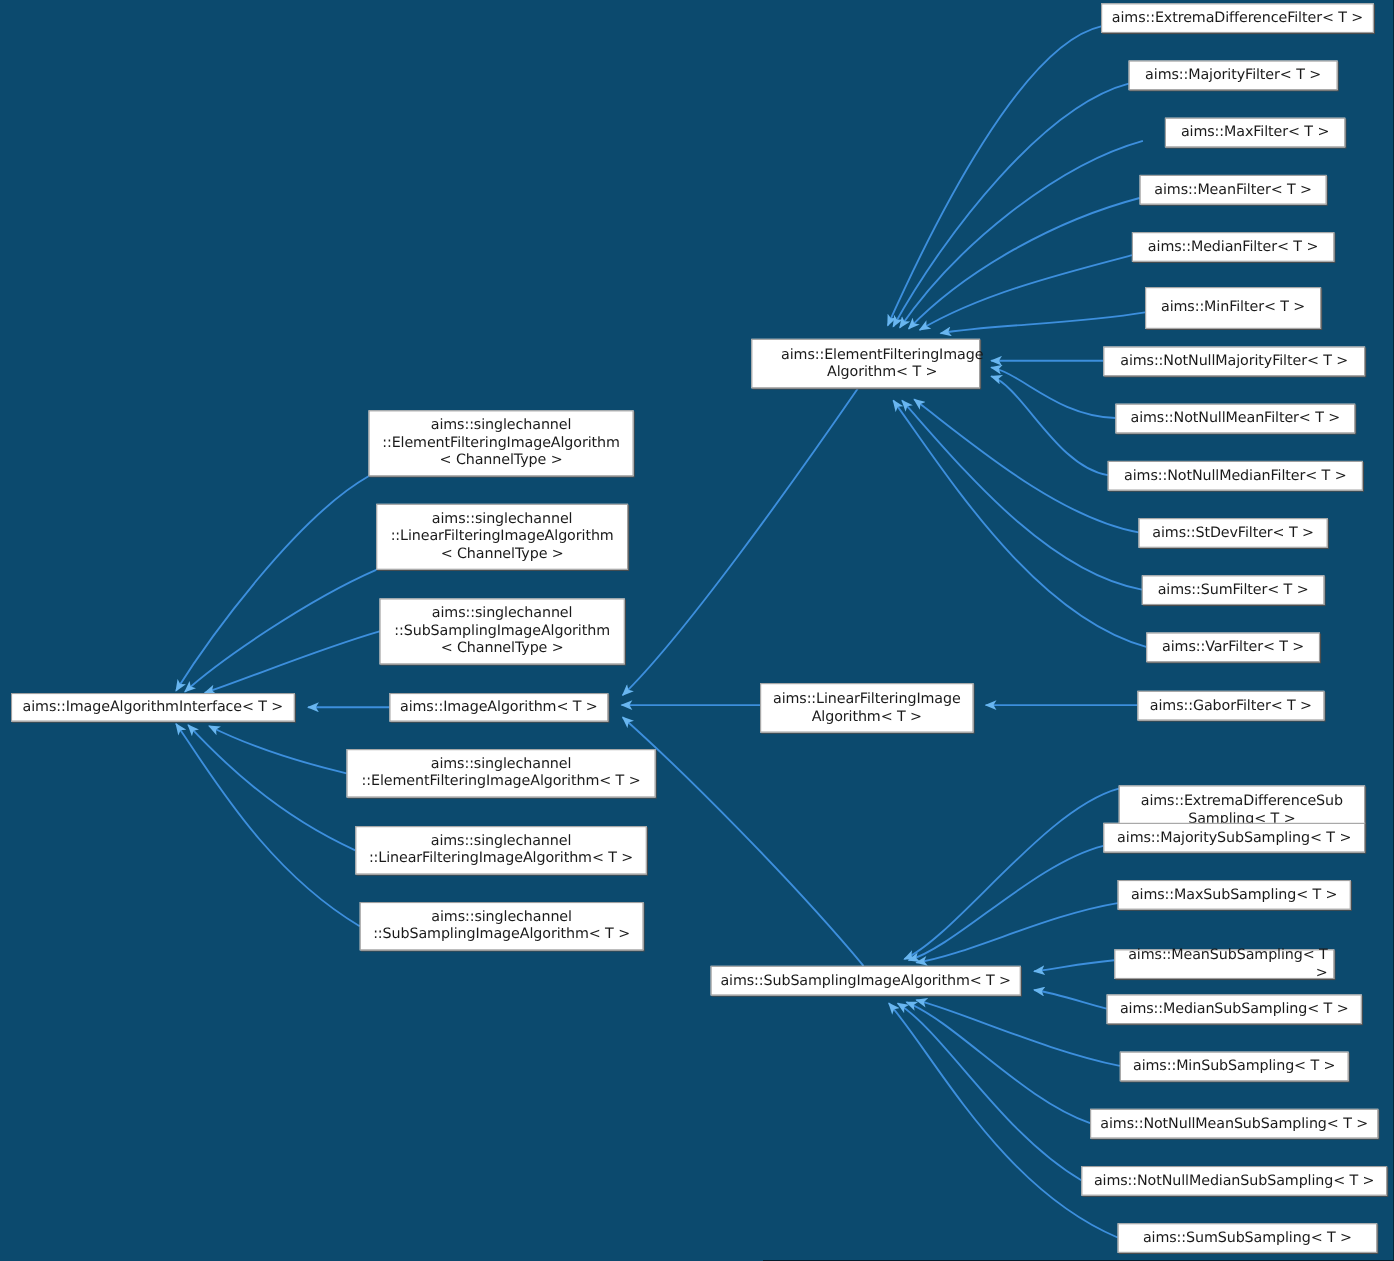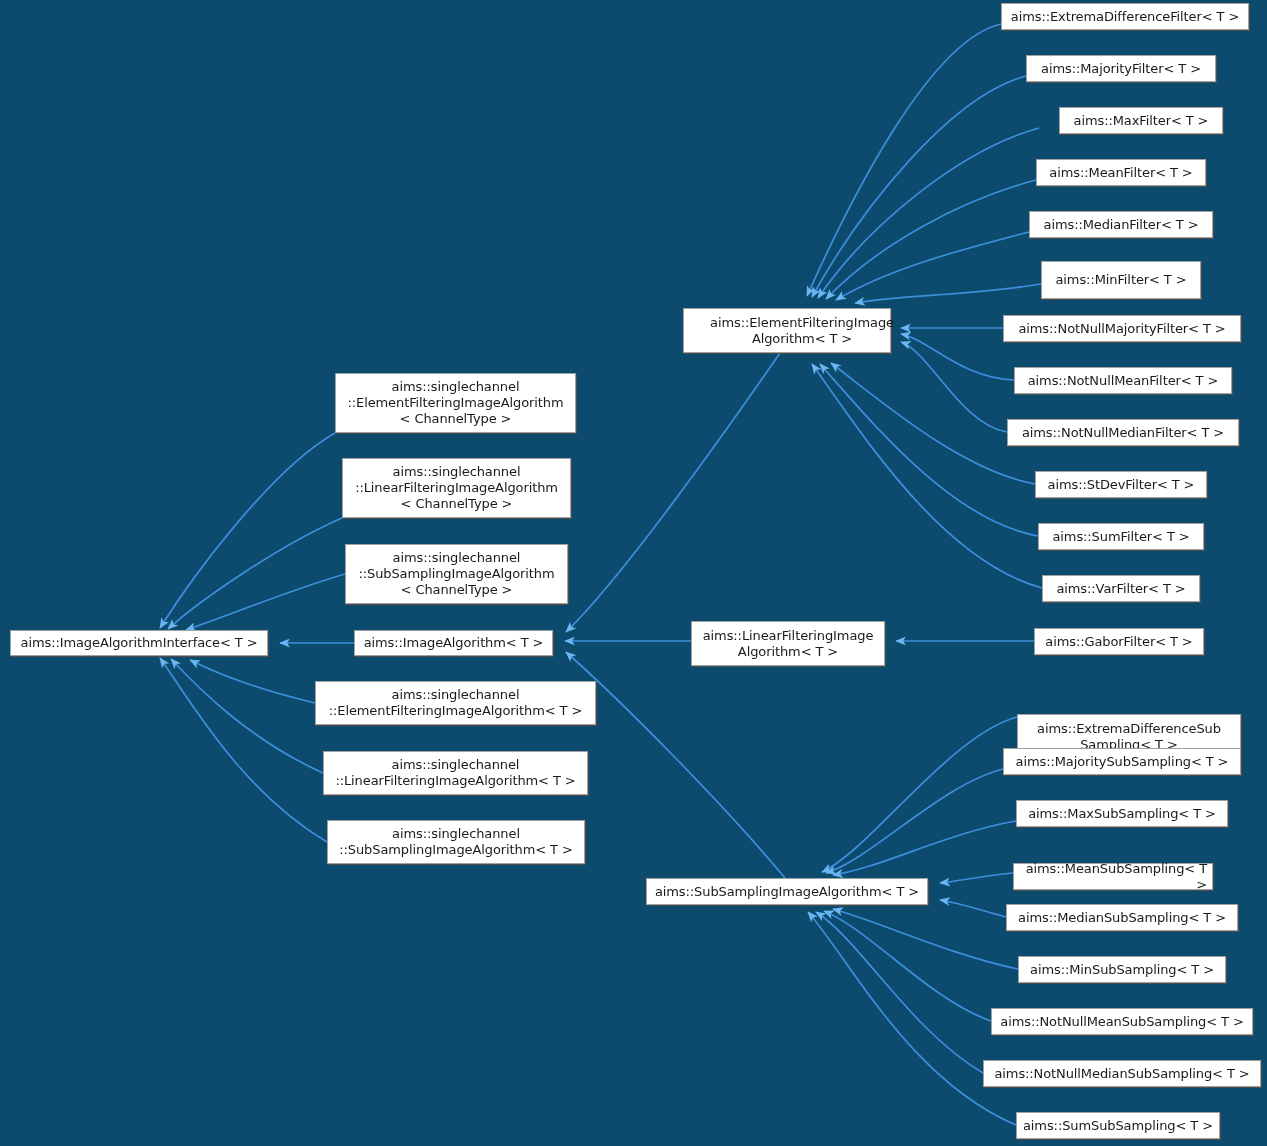--- a/index.html
+++ b/index.html
@@ -102,21 +102,21 @@
       <div class="node" style="left: 1034px; top: 628px; width: 170px; height: 27px;"><span>aims::GaborFilter&lt; T &gt;</span></div>
       <div class="node" style="left: 1017px; top: 678px; width: 224px; height: 46px; margin-top: 36px;"><span>aims::ExtremaDifferenceSub
 Sampling&lt; T &gt;</span></div>
       <div class="node" style="left: 1003px; top: 748px; width: 238px; height: 27px;"><span>aims::MajoritySubSampling&lt; T &gt;</span></div>
       <div class="node" style="left: 1016px; top: 800px; width: 212px; height: 27px;"><span>aims::MaxSubSampling&lt; T &gt;</span></div>
       <div class="node" style="left: 1013px; top: 863px; width: 200px; height: 27px; text-align: right;"><span>aims::MeanSubSampling&lt; T &gt;</span></div>
       <div class="node" style="left: 1006px; top: 904px; width: 232px; height: 27px;"><span>aims::MedianSubSampling&lt; T &gt;</span></div>
       <div class="node" style="left: 1018px; top: 956px; width: 208px; height: 27px;"><span>aims::MinSubSampling&lt; T &gt;</span></div>
       <div class="node" style="left: 991px; top: 1008px; width: 262px; height: 27px;"><span>aims::NotNullMeanSubSampling&lt; T &gt;</span></div>
       <div class="node" style="left: 983px; top: 1060px; width: 278px; height: 27px;"><span>aims::NotNullMedianSubSampling&lt; T &gt;</span></div>
-      <div class="node" style="left: 1016px; top: 1112px; width: 204px; height: 27px;"><span>aims::SumSubSampling&lt; T &gt;</span></div>
+      <div class="node" style="left: 1016px; top: 1112px; width: 236px; height: 27px;"><span>aims::SumSubSampling&lt; T &gt;</span></div>
       <div class="node" style="left: 683px; top: 308px; width: 208px; height: 45px; padding-left: 35px;"><span>aims::ElementFilteringImage
 Algorithm&lt; T &gt;</span></div>
       <div class="node" style="left: 691px; top: 621px; width: 194px; height: 45px;"><span>aims::LinearFilteringImage
 Algorithm&lt; T &gt;</span></div>
       <div class="node" style="left: 646px; top: 878px; width: 282px; height: 27px;"><span>aims::SubSamplingImageAlgorithm&lt; T &gt;</span></div>
       <div class="node" style="left: 354px; top: 630px; width: 199px; height: 26px;"><span>aims::ImageAlgorithm&lt; T &gt;</span></div>
       <div class="node" style="left: 10px; top: 630px; width: 258px; height: 26px;"><span>aims::ImageAlgorithmInterface&lt; T &gt;</span></div>
       <div class="node" style="left: 335px; top: 373px; width: 241px; height: 60px;"><span>aims::singlechannel
 ::ElementFilteringImageAlgorithm
 &lt; ChannelType &gt;</span></div>

